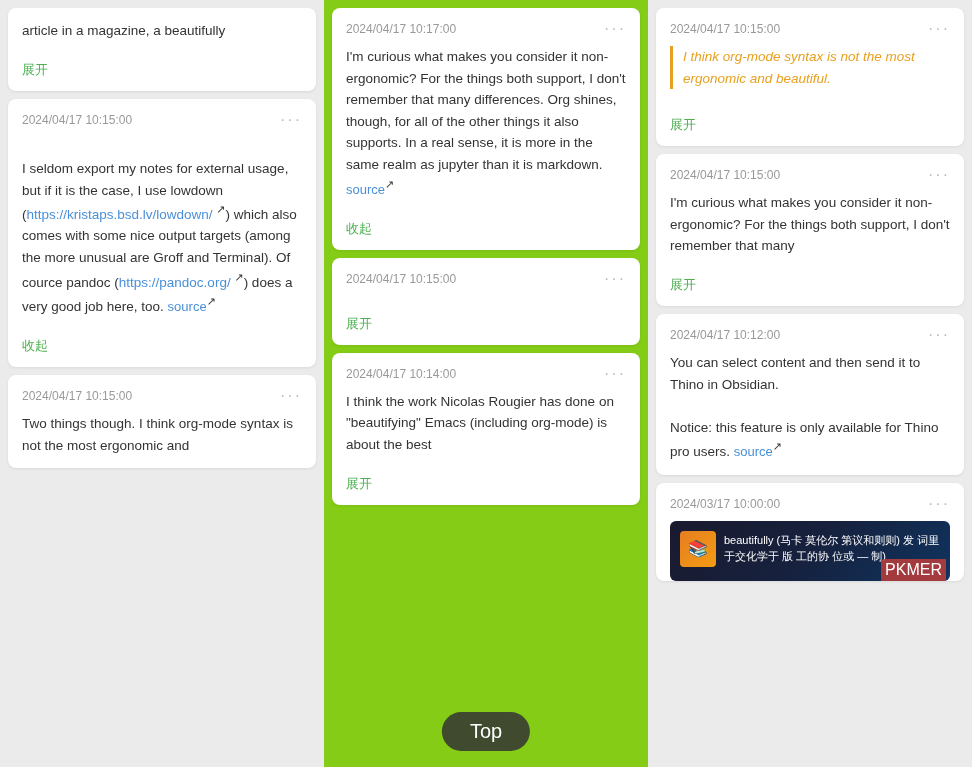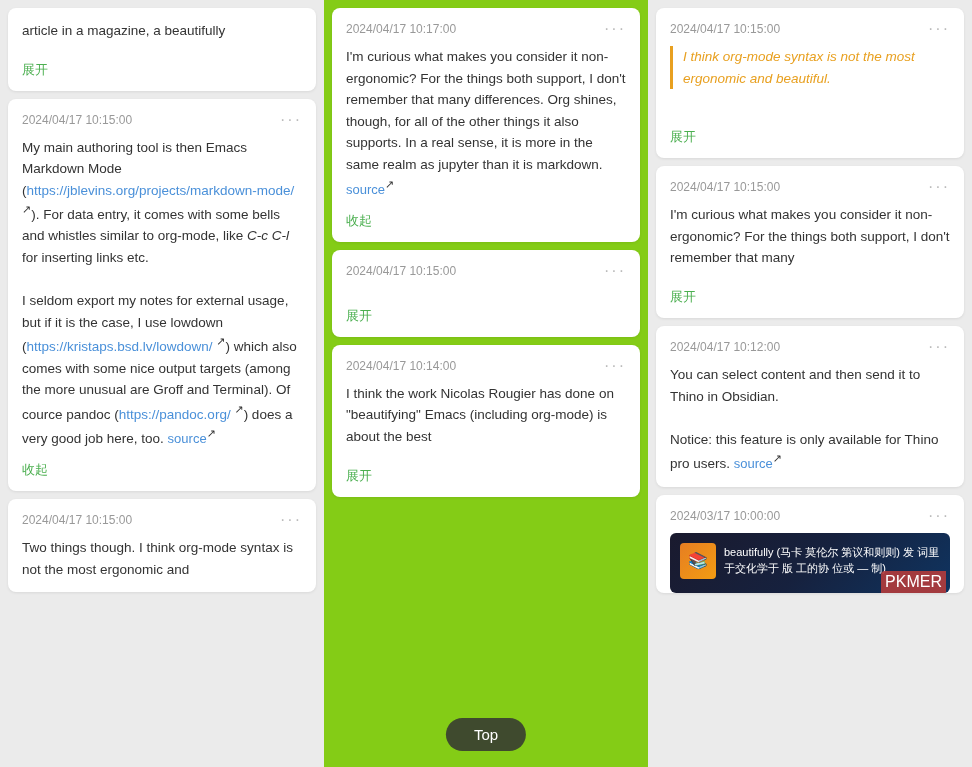--- a/index.html
+++ b/index.html
@@ -63,42 +63,42 @@
       color: #4caf50;
       font-size: 13px;
       cursor: pointer;
       margin-top: 19px;
       display: inline-block;
     }
     .collapse-btn {
       color: #4caf50;
       font-size: 13px;
       cursor: pointer;
-      margin-top: 12px;
+      margin-top: 20px;
       display: inline-block;
     }
     .quote-block {
       border-left: 3px solid #e8a020;
       padding-left: 10px;
       color: #e8a020;
       font-style: italic;
       font-size: 13.5px;
       line-height: 1.6;
-      margin-bottom: 20px;
+      margin-bottom: 8px;
     }
     .top-btn {
       position: fixed;
       bottom: 16px;
       left: 50%;
       transform: translateX(-50%);
       background: rgba(50,50,50,0.85);
       color: #fff;
       padding: 8px 28px;
       border-radius: 20px;
-      font-size: 15px;
+      font-size: 20px;
       cursor: pointer;
       z-index: 100;
       margin-top: 34px;
     }
     .col-left { background: #ebebeb; }
     .col-mid { background: #84cc16; }
     .col-right { background: #ebebeb; }
 
     
     .column::-webkit-scrollbar { width: 4px; }
@@ -119,23 +119,20 @@
       </div>
       <span class="expand-btn">展开</span>
     </div>
 
     <div class="card">
       <div class="card-header">
         <span class="timestamp">2024/04/17 10:15:00</span>
         <span class="dots-menu">···</span>
       </div>
       <div class="card-body">
-        <p>
-          My main authoring tool is then Emacs Markdown Mode (<a class="link" href="#">https://jblevins.org/projects/markdown-mode/</a> <span class="external-icon">↗</span>). For data entry, it comes with some bells and whistles similar to org-mode, like <em>C-c C-l</em> for inserting links etc.
-        </p>
         <br>
         <p>
           I seldom export my notes for external usage, but if it is the case, I use lowdown (<a class="link" href="#">https://kristaps.bsd.lv/lowdown/</a> <span class="external-icon">↗</span>) which also comes with some nice output targets (among the more unusual are Groff and Terminal). Of cource pandoc (<a class="link" href="#">https://pandoc.org/</a> <span class="external-icon">↗</span>) does a very good job here, too. <a class="source-link" href="#">source</a><span class="external-icon">↗</span>
         </p>
       </div>
       <span class="collapse-btn">收起</span>
     </div>
 
     <div class="card">
       <div class="card-header">

